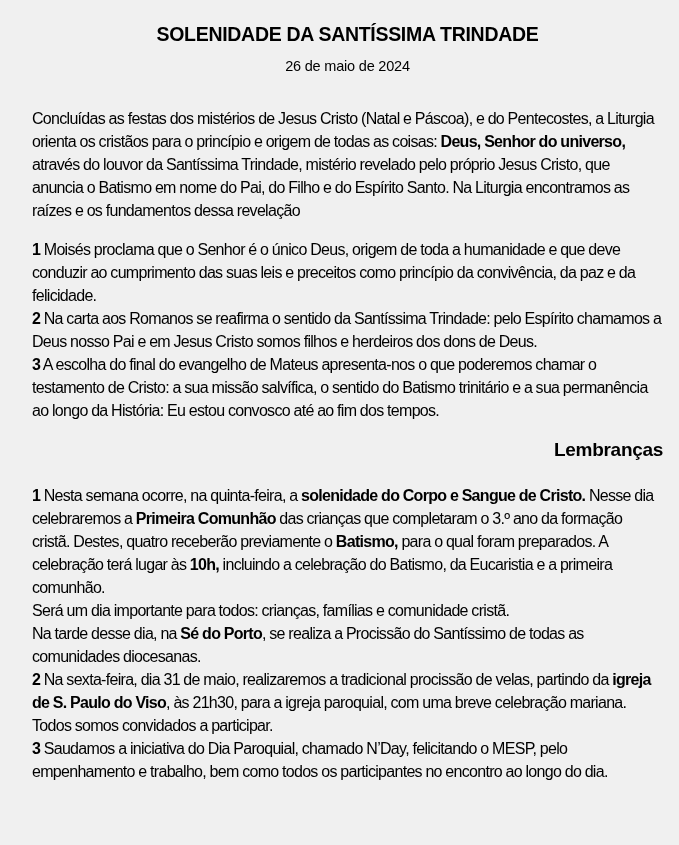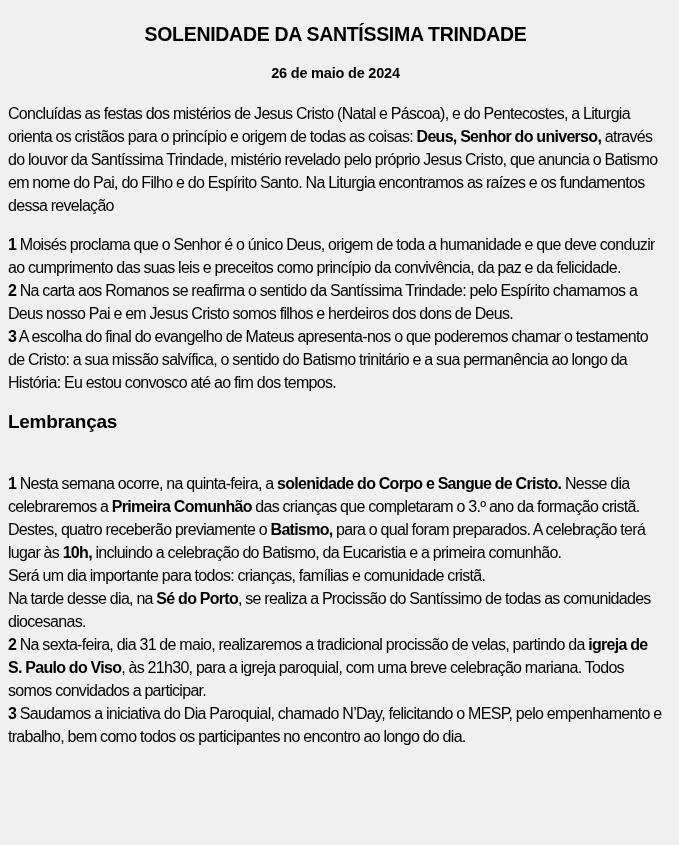--- a/index.html
+++ b/index.html
@@ -11,59 +11,59 @@
     height: 845px;
     overflow: hidden;
     background: #f0f0f0;
     color: #000000;
     font-family: "Liberation Sans", sans-serif;
   }
   .page {
     box-sizing: border-box;
     width: 679px;
     height: 719px;
-    padding: 11px 16px 0 8px;
+    padding: 11px 16px 0 32px;
   }
   .head { text-align: center; }
   .doc-title {
     font-size: 19.5px;
     font-weight: 700;
     line-height: 27px;
     letter-spacing: -0.3px;
     margin: 10px 0 0 0;
   }
   .doc-subtitle {
     font-size: 18px;
     font-weight: 700;
     line-height: 25px;
     letter-spacing: -0.3px;
     margin: 0;
   }
   .doc-date {
     font-size: 14.5px;
-    font-weight: 700;
+    font-weight: 400;
     line-height: 21px;
     letter-spacing: -0.2px;
-    margin: 15px;
+    margin: 8px;
   }
   .body-text {
     font-size: 16px;
     line-height: 23px;
     letter-spacing: -0.7px;
     word-spacing: -0.2px;
     margin: 0 0 16px 0;
   }
-  #intro { margin-top: 18px; }
+  #intro { margin-top: 30px; }
   .section-heading {
-    text-align: left;
+    text-align: right;
     font-size: 19px;
     font-weight: 700;
     line-height: 24px;
     letter-spacing: -0.3px;
-    margin: 15px 0 38px 0;
+    margin: 15px 0 22px 0;
   }
   .b { font-weight: 700; }
   .i { }
 </style>
 </head>
 <body style="background: rgb(240, 240, 240); color: rgb(0, 0, 0);">
 
 <div class="page">
   <header class="head">
     <h1 class="doc-title">SOLENIDADE DA SANTÍSSIMA TRINDADE</h1>

